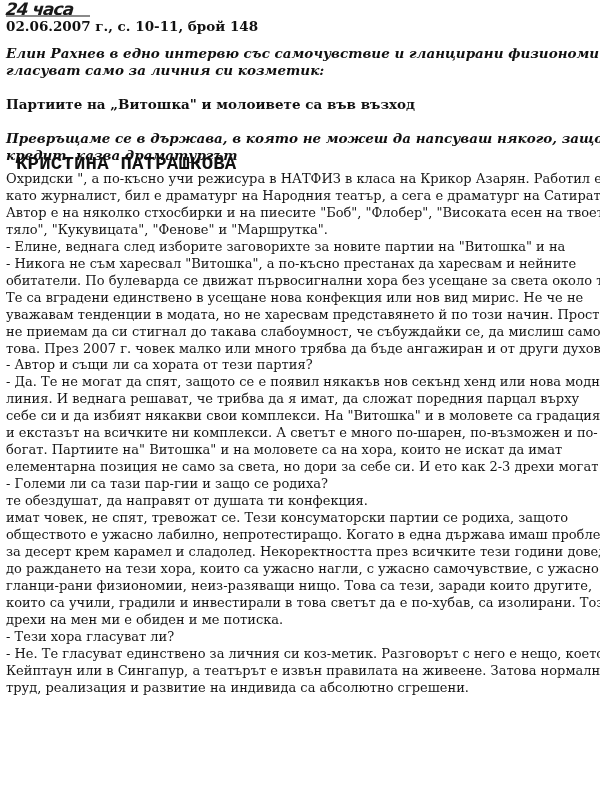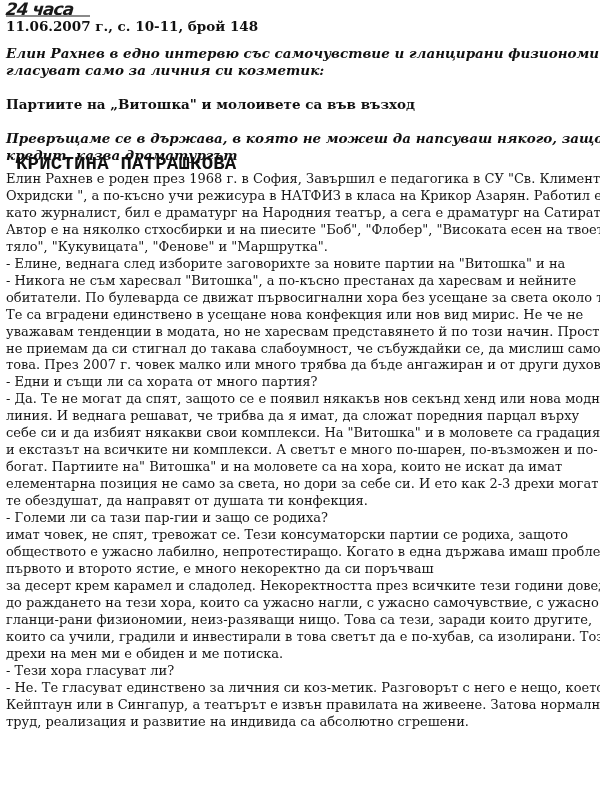--- a/index.html
+++ b/index.html
@@ -118,61 +118,59 @@
 </head>
 <body>
 
 <div class="page">
 
   <div class="logo">
     <span class="logo-text">24 часа</span>
     <span class="logo-underline"></span>
   </div>
 
-  <div class="dateline">11.06.2007 г., с. 10-11, бpoй 148</div>
+  <div class="dateline">02.06.2007 г., с. 10-11, бpoй 148</div>
 
   <div class="lead">
     <span class="line">Елин Рахнев в едно интервю със самочувствие и гланцирани физиономии, които</span>
     <span class="line">гласуват само за личния си козметик:</span>
   </div>
 
   <div class="headline">Партиите на „Витошка" и молоивете са във възход</div>
 
   <div class="subhead">
     <span class="line">Превръщаме се в държава, в която не можеш да напсуваш някого, защото имаш</span>
     <span class="line">кредит, казва драматургът</span>
   </div>
 
   <div class="author">КРИСТИНА ПАТРАШКОВА</div>
 
   <div class="body-text">
-    <span class="line">Елин Рахнев е роден през 1968 г. в София, Завършил е педагогика в СУ "Св. Климент</span>
     <span class="line">Охридски ", а по-късно учи режисура в НАТФИЗ в класа на Крикор Азарян. Работил е</span>
     <span class="line">като журналист, бил е драматург на Народния театър, а сега е драматург на Сатирата.</span>
     <span class="line">Автор е на няколко стхосбирки и на пиесите "Боб", "Флобер", "Високата есен на твоето</span>
     <span class="line">тяло", "Кукувицата", "Фенове" и "Маршрутка".</span>
     <span class="line">- Елине, веднага след изборите заговорихте за новите партии на "Витошка" и на</span>
     <span class="line">- Никога не съм харесвал "Витошка",   а   по-късно престанах да харесвам и нейните</span>
     <span class="line">обитатели. По булеварда се движат първосигнални хора без усещане за света около тях.</span>
     <span class="line">Те са вградени единствено в усещане нова конфекция или нов вид мирис. Не че не</span>
     <span class="line">уважавам тенденции в модата, но не харесвам представянето й по този начин. Просто</span>
     <span class="line">не приемам да си стигнал до такава слабоумност, че събуждайки се, да мислиш само за</span>
     <span class="line">това. През 2007 г. човек малко или много трябва да бъде ангажиран и от други духовни</span>
-    <span class="line">- Едни и същи ли са хората от много партия?</span>
+    <span class="line">- Автор и същи ли са хората от тези партия?</span>
     <span class="line">- Да. Те не могат да спят, защото се е появил някакъв нов секънд хенд или нова модна</span>
     <span class="line">линия. И веднага решават, че трибва да я имат, да сложат поредния парцал   върху</span>
     <span class="line">себе си и да избият някакви свои комплекси. На "Витошка" и в моловете са градацията</span>
     <span class="line">и екстазът на всичките ни комплекси. А светът е много по-шарен, по-възможен и по-</span>
     <span class="line">богат. Партиите на" Витошка" и на моловете са на хора, които не искат да имат</span>
     <span class="line">елементарна позиция не само за света, но дори за себе си. И ето как 2-3 дрехи могат да</span>
+    <span class="line">- Големи ли са тази пар-гии и защо се родиха?</span>
     <span class="line">те обездушат, да направят от душата ти конфекция.</span>
-    <span class="line">- Големи ли са тази пар-гии и защо се родиха?</span>
     <span class="line">имат човек, не спят, тревожат се. Тези консуматорски партии се родиха, защото</span>
     <span class="line">обществото е ужасно лабилно, непротестиращо. Когато в една държава имаш проблем с</span>
-    <span class="line">първото и второто ястие, е много некоректно да си поръчваш</span>
     <span class="line">за десерт крем карамел и сладолед. Некоректността през всичките тези години доведе</span>
     <span class="line">до раждането на тези хора, които са ужасно нагли, с ужасно самочувствие, с ужасно</span>
     <span class="line">гланци-рани физиономии, неиз-разяващи нищо. Това са тези, заради които другите,</span>
     <span class="line">които са учили, градили и инвестирали в това светът да е по-хубав, са изолирани. Този</span>
     <span class="line">дрехи на мен ми е обиден и ме потиска.</span>
     <span class="line">- Тези хора гласуват ли?</span>
     <span class="line">-  Не. Те гласуват единствено за личния си коз-метик. Разговорът с него е нещо, което</span>
     <span class="line">Кейптаун или в Сингапур, а театърът е извън правилата на живеене. Затова нормалният</span>
     <span class="line">труд, реализация и развитие на индивида са абсолютно сгрешени.</span>
   </div>

